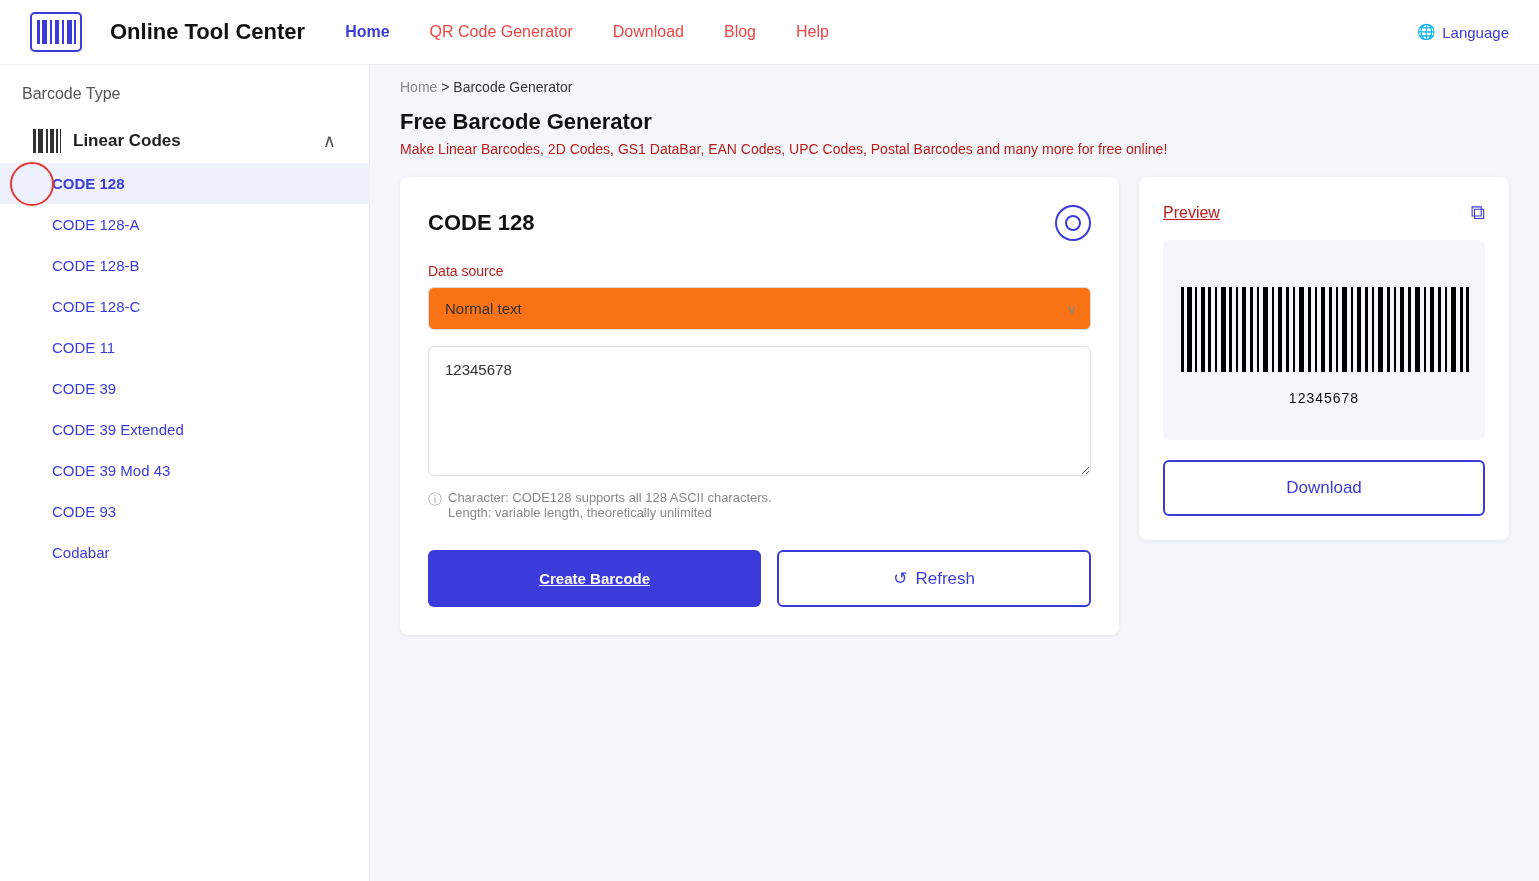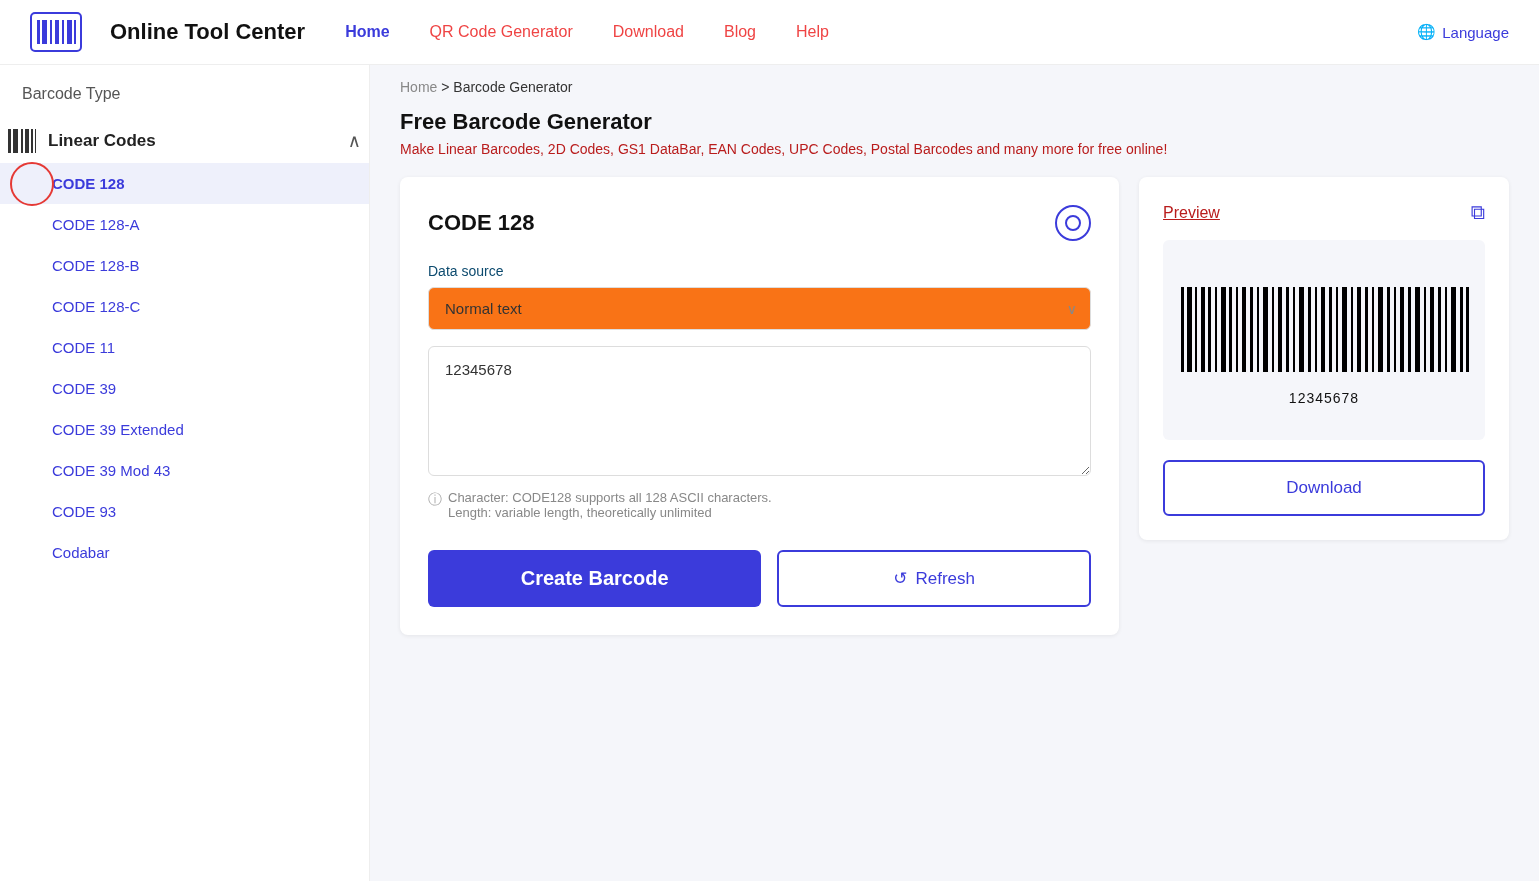--- a/index.html
+++ b/index.html
@@ -73,21 +73,21 @@
       padding: 0 20px 16px 22px;
       font-weight: normal;
     }
     .sidebar-section {
       padding: 0;
     }
     .sidebar-section-header {
       display: flex;
       align-items: center;
       justify-content: space-between;
-      padding: 10px 8px;
+      padding: 10px 33px;
       cursor: pointer;
     }
     .sidebar-section-header-left {
       display: flex;
       align-items: center;
       gap: 12px;
     }
     .sidebar-section-label {
       font-size: 17px;
       font-weight: bold;
@@ -184,21 +184,21 @@
     }
     .settings-icon-inner {
       width: 16px;
       height: 16px;
       border: 2px solid #3b3bdb;
       border-radius: 50%;
     }
 
     .form-label {
       font-size: 14px;
-      color: #0c4a6e;
+      color: #b91c1c;
       margin-bottom: 8px;
     }
     .select-wrapper {
       position: relative;
       margin-bottom: 16px;
     }
     .form-select {
       width: 100%;
       padding: 12px 16px;
       border: 1px solid #ddd;
@@ -248,23 +248,24 @@
       gap: 16px;
       margin-top: 30px;
     }
     .btn-create {
       flex: 1.2;
       background: #3b3bdb;
       color: #fff;
       border: none;
       border-radius: 6px;
       padding: 0;
-      font-size: 20px;
-      font-weight: bold;
-      cursor: pointer;
+      font-size: 15px;
+      font-weight: bold;
+      cursor: pointer;
+      text-decoration: underline;
     }
     .btn-refresh {
       flex: 1;
       background: #fff;
       color: #3b3bdb;
       border: 2px solid #3b3bdb;
       border-radius: 6px;
       padding: 16px;
       font-size: 17px;
       cursor: pointer;

